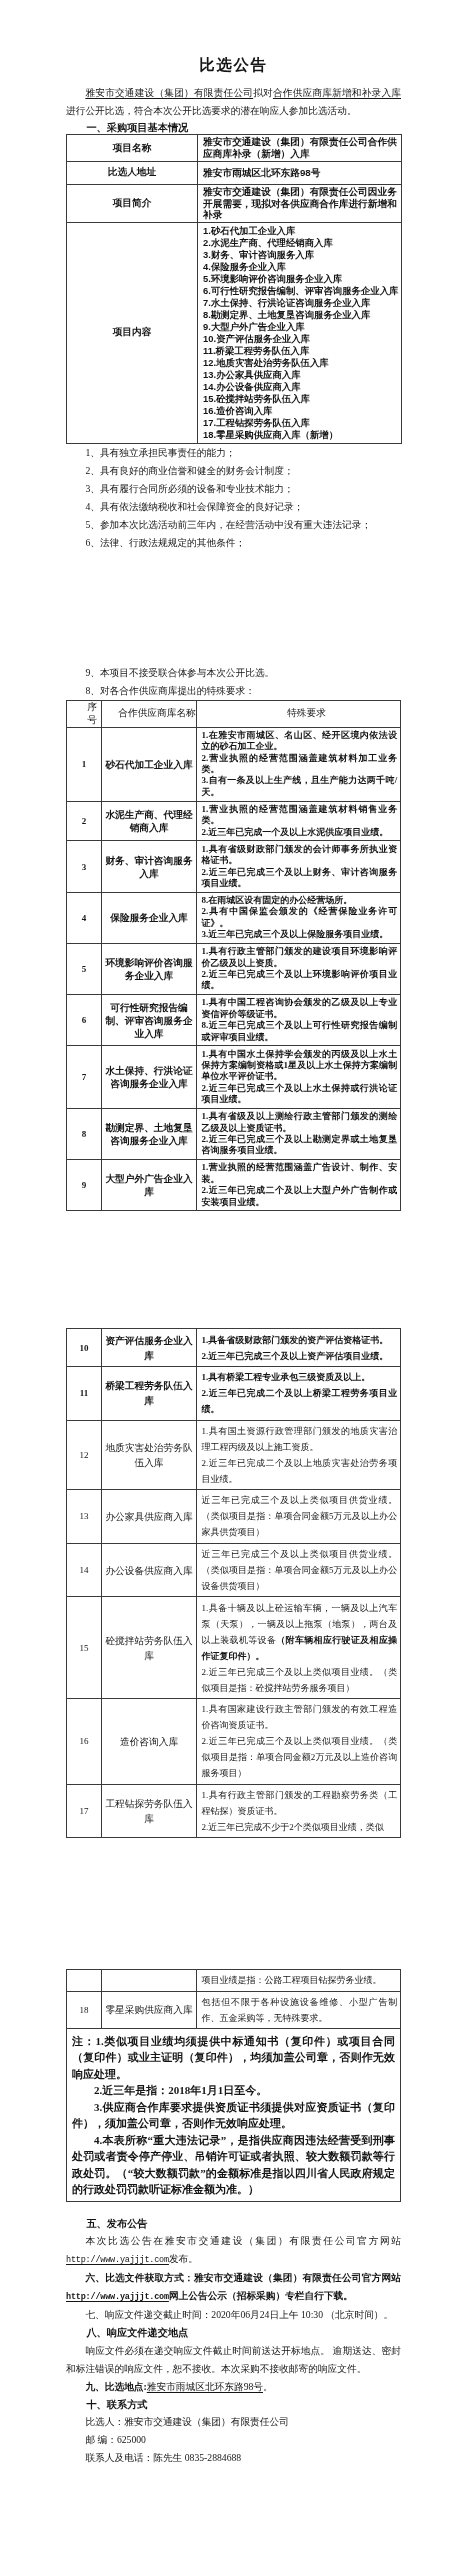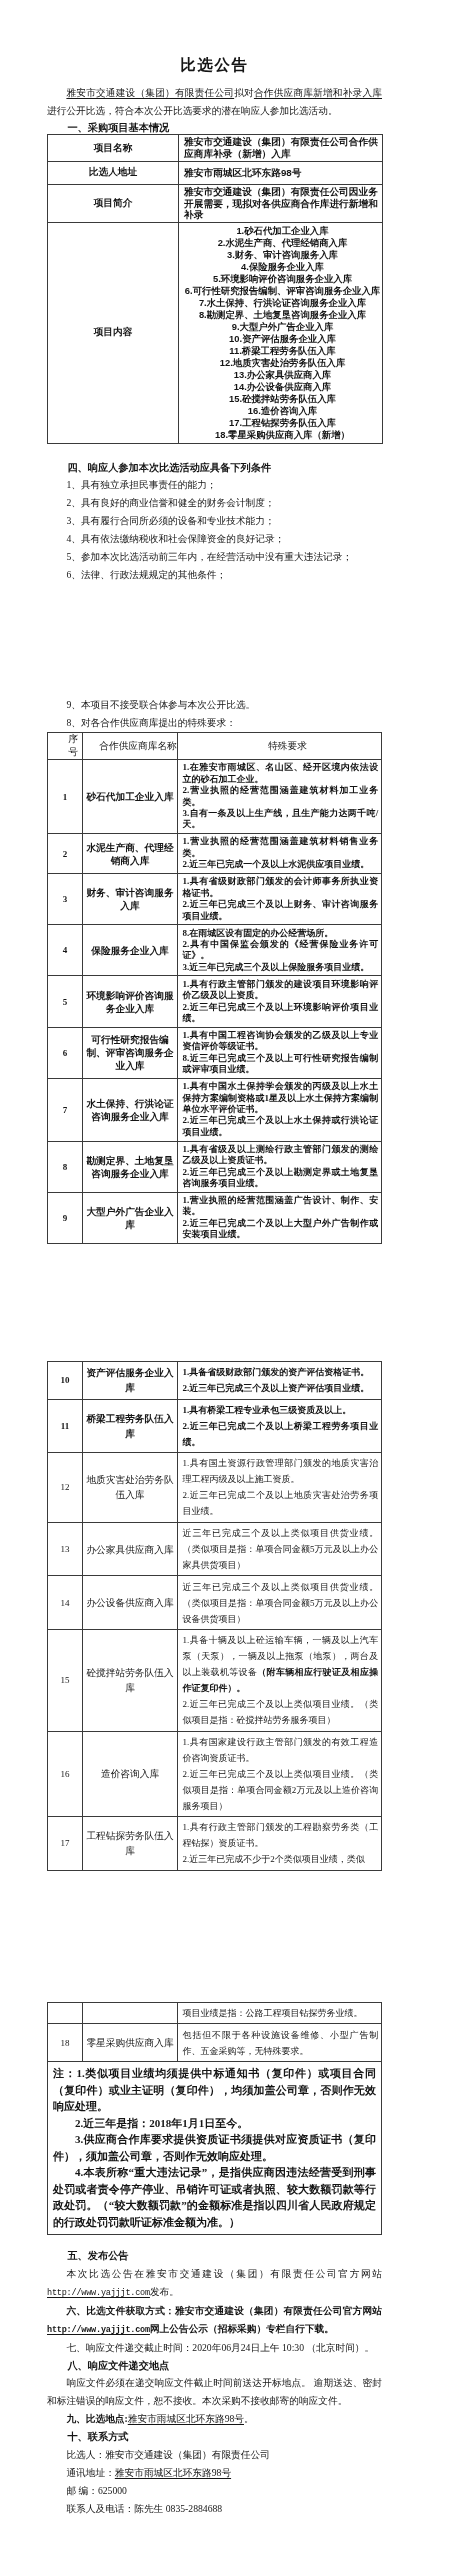--- a/index.html
+++ b/index.html
@@ -1,19 +1,19 @@
 <!DOCTYPE html>
 <html style="font-size:9px"><head>
 <meta charset="utf-8">
 <style>
   * { margin:0; padding:0; box-sizing:border-box; }
   html,body { background:#ffffff; }
   body { width:455px; font-family:"Liberation Serif", serif; color:#151515; }
   .doc { position:relative; width:455px; height:2576px; overflow:hidden; background:#fff; }
-  .content { width:335px; margin-left:47px; }
+  .content { width:335px; margin-left:66px; }
 
   .title { margin-top:55px; text-align:center; font-family:"Liberation Sans",sans-serif;
            font-weight:700; font-size:15.4px; line-height:20.5px; letter-spacing:1.7px; }
 
   .para { font-size:9.7px; line-height:18px; text-align:justify; }
   .indent { text-indent:2em; }
   .b { font-weight:700; }
   .u { text-decoration:underline; text-underline-offset:1.7px; }
   .mono { font-family:"Liberation Mono",monospace; font-size:8.5px; letter-spacing:-0.2px; }
 
@@ -27,21 +27,21 @@
 
   table { border-collapse:collapse; width:335px; table-layout:fixed; }
   td,th { border:1.1px solid #3a3a3a; }
 
   
   .t1 { font-family:"Liberation Sans",sans-serif; font-weight:700; }
   .t1 .lbl { text-align:center; vertical-align:middle; font-size:9.7px; }
   .t1 .val { padding:1.1px 1.7px 1.1px 5.1px; font-size:9.7px; line-height:11.7px;
              vertical-align:middle; text-align:left; }
   .t1 .r1{height:22px} .t1 .r2{height:23px} .t1 .r3{height:23px} .t1 .r4{height:24px}
-  .t1 .items div { white-space:nowrap; overflow:hidden; line-height:12px; font-size:9.4px;text-align:center; }
+  .t1 .items div { white-space:nowrap; overflow:hidden; line-height:12px; font-size:9.4px; }
   .t1 .items { padding:1.7px 1.1px 1.7px 5.1px; }
 
   
   .cond { margin-top:0; }
   .cond p { font-size:9.7px; line-height:18px; text-indent:2em; }
 
   
   .t2 th { font-weight:400; font-size:9.7px; height:17.6px; background:#fff;padding-left:16px; }
   .t2 .no { text-align:center; vertical-align:middle; font-size:9px; }
   .t2 .nm { text-align:center; vertical-align:middle; font-size:9.7px;
@@ -109,21 +109,20 @@
               <div>14.办公设备供应商入库</div>
               <div>15.砼搅拌站劳务队伍入库</div>
               <div>16.造价咨询入库</div>
               <div>17.工程钻探劳务队伍入库</div>
               <div>18.零星采购供应商入库（新增）</div>
             </td>
         </tr>
       </tbody>
     </table>
 
-    <div class="h h4">四、响应人参加本次比选活动应具备下列条件</div>
     <div class="cond" id="cond-list">
         <p>1、具有独立承担民事责任的能力；</p>
         <p>2、具有良好的商业信誉和健全的财务会计制度；</p>
         <p>3、具有履行合同所必须的设备和专业技术能力；</p>
         <p>4、具有依法缴纳税收和社会保障资金的良好记录；</p>
         <p>5、参加本次比选活动前三年内，在经营活动中没有重大违法记录；</p>
         <p>6、法律、行政法规规定的其他条件；</p>
       </div>
 
     <div class="sp sp-a"></div>
@@ -333,21 +332,20 @@
     <div class="h h5">五、发布公告</div>
     <div id="tail-blocks">
         <p class="para indent"><span>本次比选公告在雅安市交通建设（集团）有限责任公司官方网站</span><span class="u mono">http://www.yajjjt.com</span><span>发布。</span></p>
         <p class="para indent b"><span>六、比选文件获取方式：雅安市交通建设（集团）有限责任公司官方网站</span><span class="u mono">http://www.yajjjt.com</span><span>网上公告公示（招标采购）专栏自行下载。</span></p>
         <p class="para indent"><span>七、响应文件递交截止时间：2020年06月24日上午 10:30 （北京时间）。</span></p>
         <div class="h">八、响应文件递交地点</div>
         <p class="para indent"><span>响应文件必须在递交响应文件截止时间前送达开标地点。 逾期送达、密封和标注错误的响应文件，恕不接收。本次采购不接收邮寄的响应文件。</span></p>
         <p class="para indent"><span class="b">九、比选地点:</span><span class="u">雅安市雨城区北环东路98号</span><span>。</span></p>
         <div class="h">十、联系方式</div>
         <p class="para indent"><span>比选人：雅安市交通建设（集团）有限责任公司</span></p>
-        <p class="para indent"><span>通讯地址：</span><span class="u">雅安市雨城区北环东路98号</span></p>
         <p class="para indent"><span>邮 编：625000</span></p>
         <p class="para indent"><span>联系人及电话：陈先生 0835-2884688</span></p>
       </div>
 
 
   </div>
 </div>
 
 
 </body></html>

